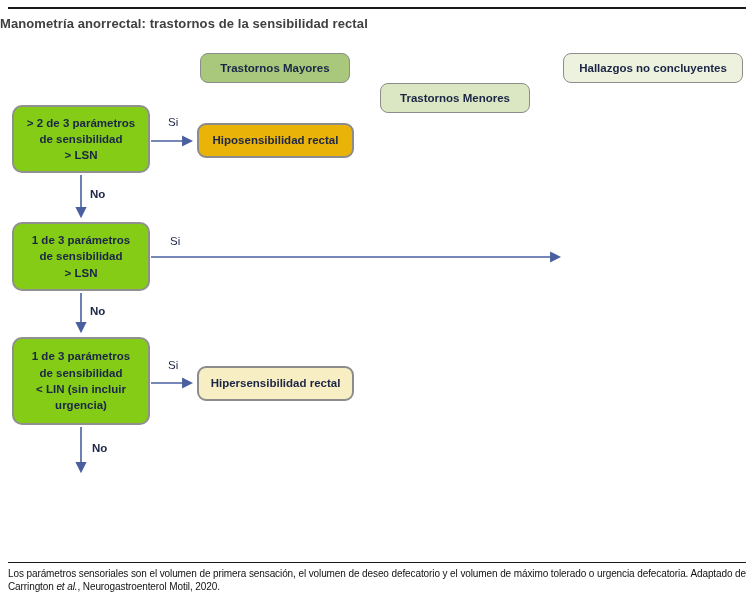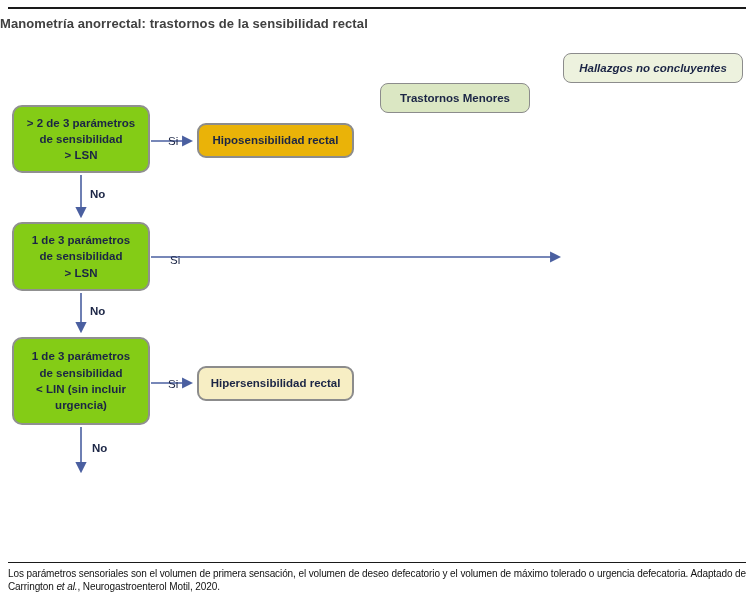--- a/index.html
+++ b/index.html
@@ -24,21 +24,21 @@
   .decision{background:#84cc16;border:2px solid #909090;}
   .d1{left:12px;top:105px;width:138px;height:68px;}
   .d2{left:12px;top:222px;width:138px;height:69px;}
   .d3{left:12px;top:337px;width:138px;height:88px;}
   .outcome{border:2px solid #8c8c8c;border-radius:9px;}
   .o1{left:197px;top:123px;width:157px;height:35px;}
   .o2{left:565px;top:231px;width:150px;height:52px;}
   .o3{left:197px;top:366px;width:157px;height:35px;}
   .final{left:12px;top:477px;width:130px;height:66px;border:2px solid #909090;}
   .edge-label{position:absolute;font-size:11.5px;color:#1b2545;}
-  .edge-label.si{font-weight:normal;margin-top:19px;}
+  .edge-label.si{font-weight:normal;}
   .edge-label.no{font-weight:bold;}
   .si1{left:168px;top:116px;}
   .no1{left:90px;top:188px;}
   .si2{left:170px;top:235px;}
   .no2{left:90px;top:305px;}
   .si3{left:168px;top:359px;}
   .no3{left:92px;top:442px;}
   svg.arrows{position:absolute;left:0;top:0;pointer-events:none;}
   .footer{position:absolute;left:8px;top:567px;width:740px;
           font-size:10px;line-height:1.3;color:#111;letter-spacing:-0.1px;}
@@ -46,22 +46,23 @@
 </style>
 </head>
 <body>
 
 <div class="page">
 
   <div class="rule top"></div>
 
   <div class="title">Manometría anorrectal: trastornos de la sensibilidad rectal</div>
 
+  <div class="legend-box lg1" style="background-color: rgb(169, 200, 124);">Trastornos Mayores</div>
   <div class="legend-box lg2" style="background-color: rgb(219, 231, 195); margin-top: 30px;">Trastornos Menores</div>
-  <div class="legend-box lg3" style="background-color: rgb(237, 242, 222); font-style: italic;">Hallazgos no concluyentes</div>
+  <div class="legend-box lg3" style="background-color: rgb(237, 242, 222);">Hallazgos no concluyentes</div>
 
   <svg class="arrows" width="754" height="603" viewBox="0 0 754 603">
     <defs>
       <marker id="ah" viewBox="0 0 10 10" refX="8" refY="5" markerWidth="7" markerHeight="7" orient="auto">
         <path d="M0,0 L10,5 L0,10 z" fill="#4a5fa0"></path>
       </marker>
     </defs>
     <line x1="151" y1="141" x2="191" y2="141" stroke="#4a5fa0" stroke-width="1.6" marker-end="url(#ah)"></line>
     <line x1="81" y1="175" x2="81" y2="216" stroke="#4a5fa0" stroke-width="1.6" marker-end="url(#ah)"></line>
     <line x1="151" y1="257" x2="559" y2="257" stroke="#4a5fa0" stroke-width="1.6" marker-end="url(#ah)"></line>

